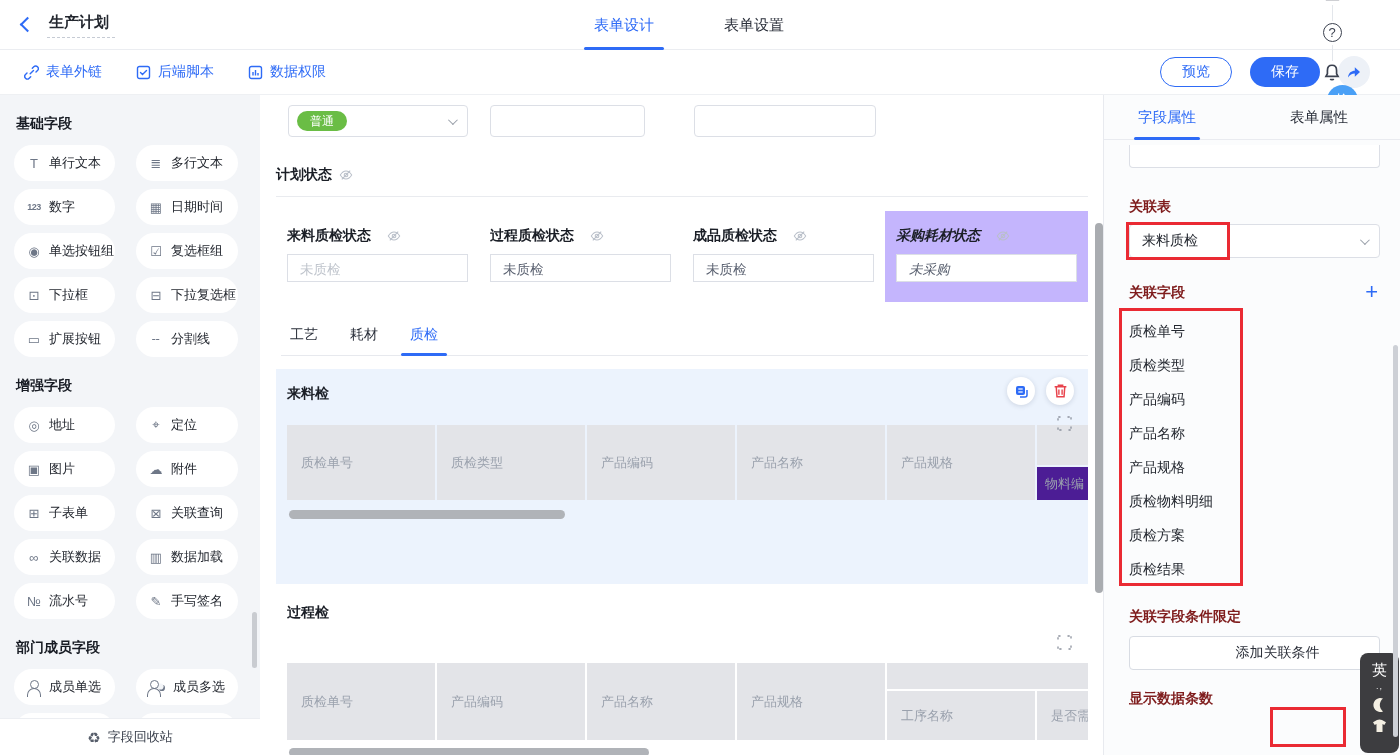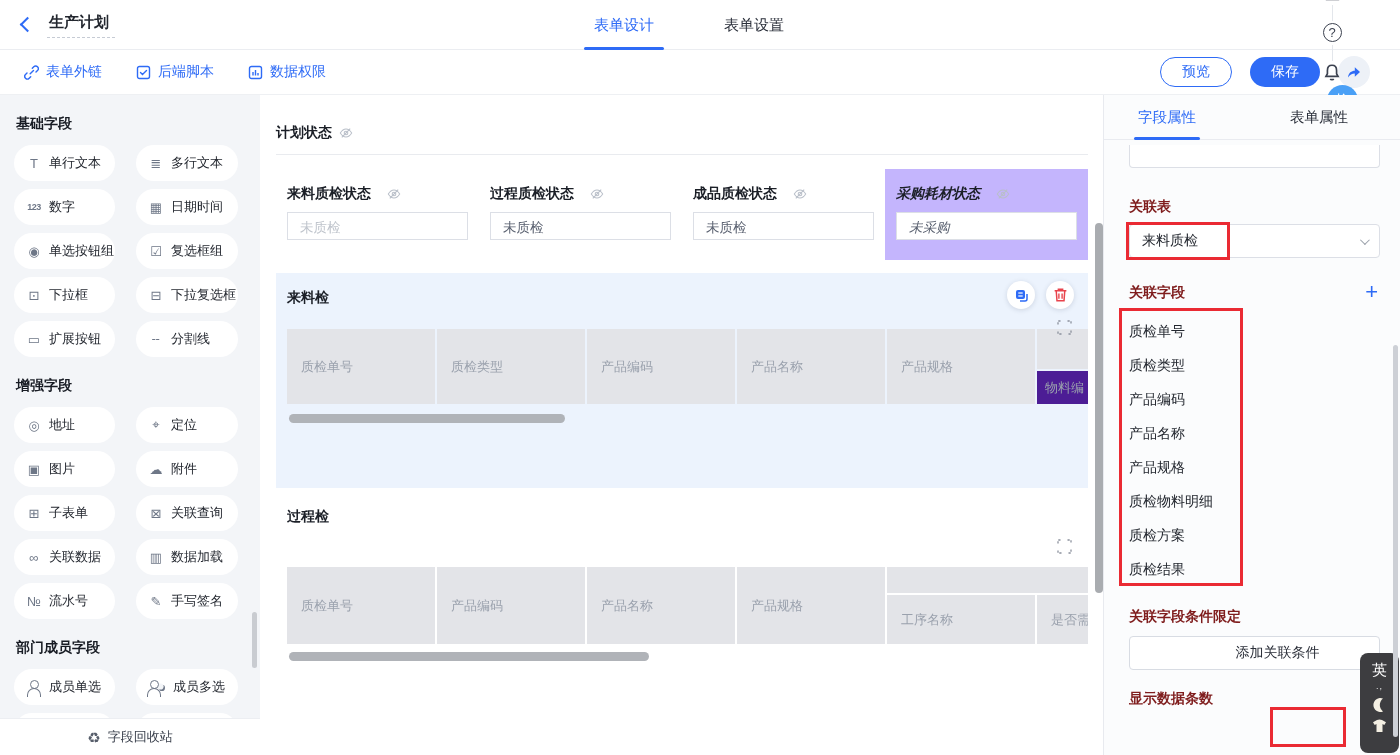--- a/index.html
+++ b/index.html
@@ -315,20 +315,28 @@
       </div>
 
       <div class="sb-thumb"></div>
       <div class="sb-footer">
         <span class="recycle-g">♻</span>
         <span>字段回收站</span>
       </div>
     </div>
 
     <div class="canvas">
+      <div class="row-top">
+        <div class="sel-box">
+          <span class="tag-green">普通</span>
+          <span class="chev-d"></span>
+        </div>
+        <div class="inp-empty i2"></div>
+        <div class="inp-empty i3"></div>
+      </div>
 
       <div class="plan-row">
         <span class="b-label">计划状态</span>
         <svg class="eye" width="14" height="14" viewBox="0 0 16 16">
             <path d="M1.5 8 C3.5 4.7 5.8 3.4 8 3.4 s4.5 1.3 6.5 4.6 c-2 3.3-4.3 4.6-6.5 4.6 S3.5 11.3 1.5 8 Z" fill="none" stroke="#b9bfc9" stroke-width="1.2"></path>
             <circle cx="8" cy="8" r="2.1" fill="none" stroke="#b9bfc9" stroke-width="1.2"></circle>
             <line x1="3.2" y1="13" x2="12.8" y2="3" stroke="#b9bfc9" stroke-width="1.2"></line>
           </svg>
       </div>
 
@@ -372,20 +380,25 @@
               <svg class="eye" width="14" height="14" viewBox="0 0 16 16">
                 <path d="M1.5 8 C3.5 4.7 5.8 3.4 8 3.4 s4.5 1.3 6.5 4.6 c-2 3.3-4.3 4.6-6.5 4.6 S3.5 11.3 1.5 8 Z" fill="none" stroke="#b9bfc9" stroke-width="1.2"></path>
                 <circle cx="8" cy="8" r="2.1" fill="none" stroke="#b9bfc9" stroke-width="1.2"></circle>
                 <line x1="3.2" y1="13" x2="12.8" y2="3" stroke="#b9bfc9" stroke-width="1.2"></line>
               </svg>
             </div>
           <div class="fake-input"><span>未采购</span></div>
         </div>
       </div>
 
+      <div class="canvas-tabs">
+        <div class="ctab">工艺</div>
+        <div class="ctab">耗材</div>
+        <div class="ctab active">质检</div>
+      </div>
 
       <div class="panel-incoming">
         <div class="panel-title">来料检</div>
         <div class="panel-actions">
           <span class="act-circle">
             <svg width="15" height="15" viewBox="0 0 15 15">
                 <rect x="2" y="2" width="9" height="9" rx="2" fill="#2e6bf6"></rect>
                 <line x1="4.3" y1="5" x2="8.7" y2="5" stroke="#fff" stroke-width="1.2"></line>
                 <line x1="4.3" y1="8" x2="8.7" y2="8" stroke="#fff" stroke-width="1.2"></line>
                 <path d="M13 6 v5 a2 2 0 0 1-2 2 H6" fill="none" stroke="#2e6bf6" stroke-width="1.5"></path>

